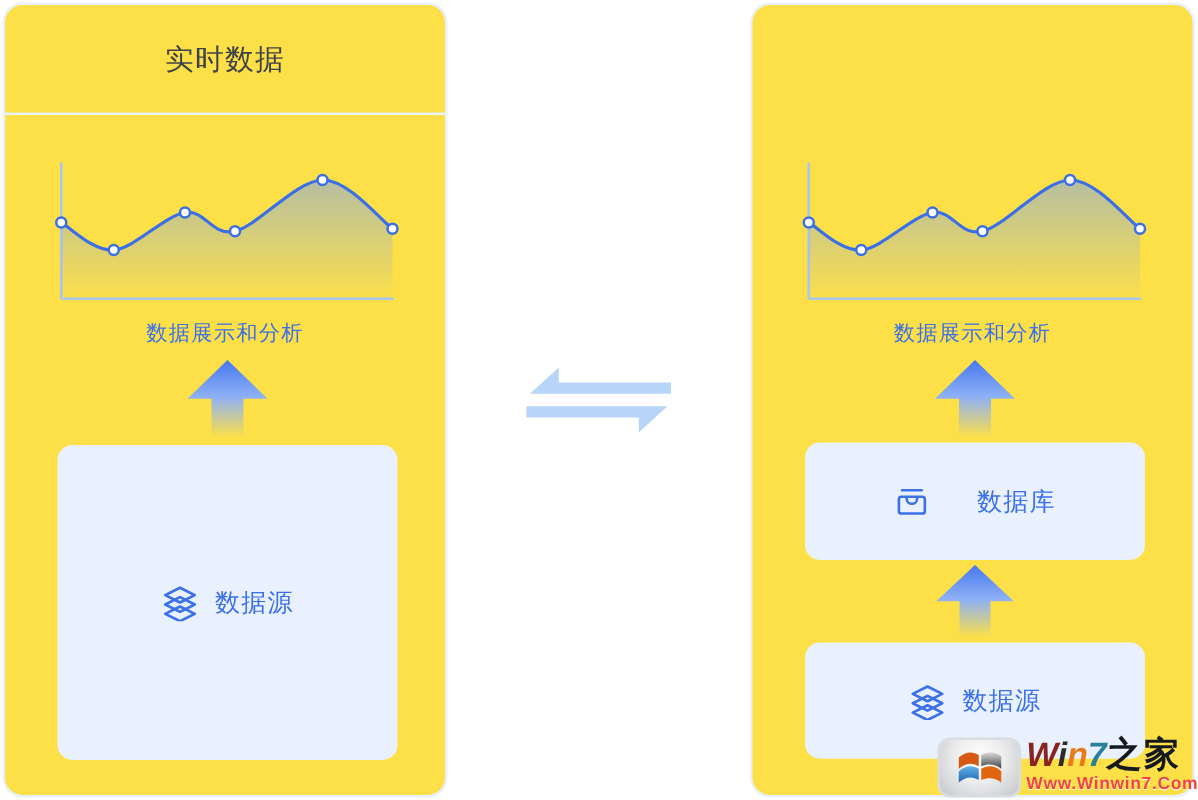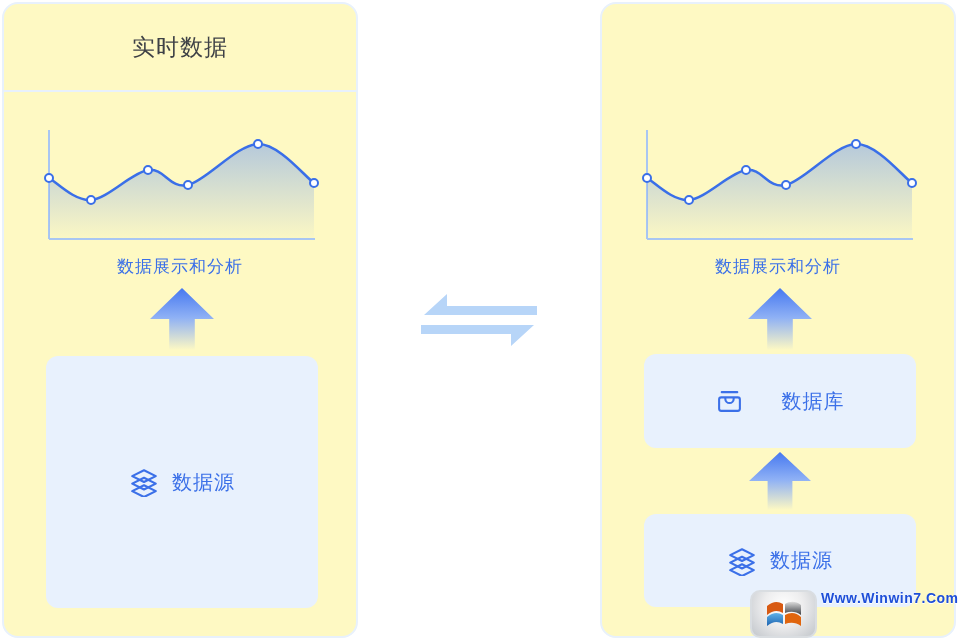--- a/index.html
+++ b/index.html
@@ -5,21 +5,21 @@
   * { margin:0; padding:0; box-sizing:border-box; }
   html,body { width:958px; height:640px; }
   body {
     position:relative;
     background:#ffffff;
     overflow:hidden;
     font-family:"Liberation Sans","DejaVu Sans",sans-serif;
   }
   .card {
     position:absolute; top:2px; width:356px; height:636px;
-    background:#fef9c3;
+    background:#fde047;
     border:2px solid var(--card-border,#e8f1fc);
     border-radius:16px;
   }
   .card.left  { left:2px; }
   .card.right { left:600px; }
   .card-header {
     height:88px;
     border-bottom:2px solid var(--card-border,#e8f1fc);
     display:flex; align-items:center; justify-content:center;
   }
@@ -65,21 +65,21 @@
   .wm-logo {
     width:67px; height:48px; border-radius:10px; flex:0 0 auto;
     background:radial-gradient(circle at 50% 32%, #ffffff 0%, #ededee 45%, #c2c6cb 100%);
     border:2px solid #d9dde1;
     display:flex; align-items:center; justify-content:center;
   }
   .wm-text { margin-left:4px; display:flex; flex-direction:column; }
   .wm-brand { font-size:27px; font-weight:bold; font-style:italic; line-height:27px; letter-spacing:0px; }
   .wm-brand .seg-cjk { font-size:28px; font-style:normal; letter-spacing:2px; }
   .wm-url {
-    font-size:14px; font-weight:bold; color:#1d4ed8; line-height:16px;
+    font-size:14px; font-weight:bold; color:#ef4444; line-height:16px;
     letter-spacing:0.5px;
     text-shadow:0 1px 0 #ffffff;
   }
 </style>
 </head>
 <body>
 
 <div class="card left">
   <div class="card-header">
     <span class="card-title">实时数据</span>
@@ -172,15 +172,16 @@
             <stop offset="1" stop-color="#1f64b0"></stop>
         </linearGradient>
       </defs>
       <path d="M3 10 C9 5 14 5 19 8 L19 17 C14 14 9 14 3 19 Z" fill="#d85a12"></path>
       <path d="M21 8 C26 5 32 5 37 9 L37 19 C32 15 26 15 21 17 Z" fill="url(#wl-g)"></path>
       <path d="M3 21 C9 16 14 16 19 19 L19 28 C14 25 9 25 3 30 Z" fill="url(#wl-b)"></path>
       <path d="M21 19 C26 16 32 16 37 21 L37 30 C32 26 26 26 21 28 Z" fill="#e0650e"></path>
     </svg>
   </div>
   <div class="wm-text">
+    <div class="wm-brand"><span style="color: rgb(138, 36, 32);">W</span><span style="color: rgb(43, 43, 43);">i</span><span style="color: rgb(232, 123, 26);">n</span><span style="color: rgb(42, 127, 158);">7</span><span class="seg-cjk" style="color: rgb(21, 24, 28);">之家</span></div>
     <div class="wm-url">Www.Winwin7.Com</div>
   </div>
 </div>
 
 </body></html>

